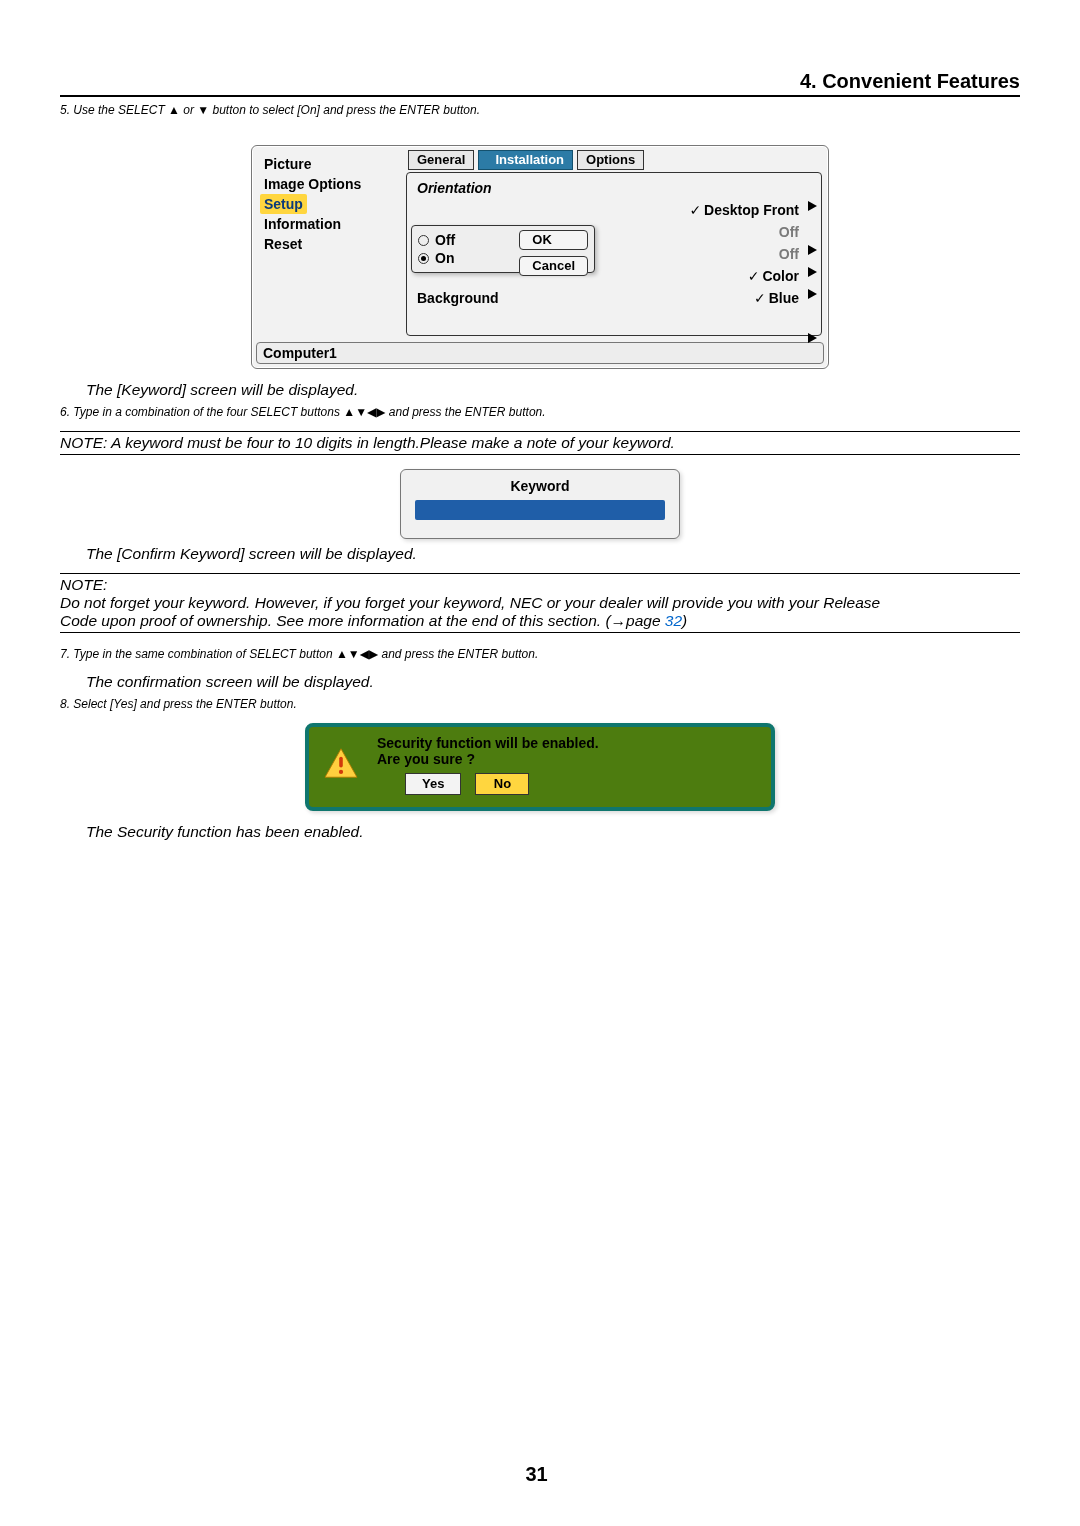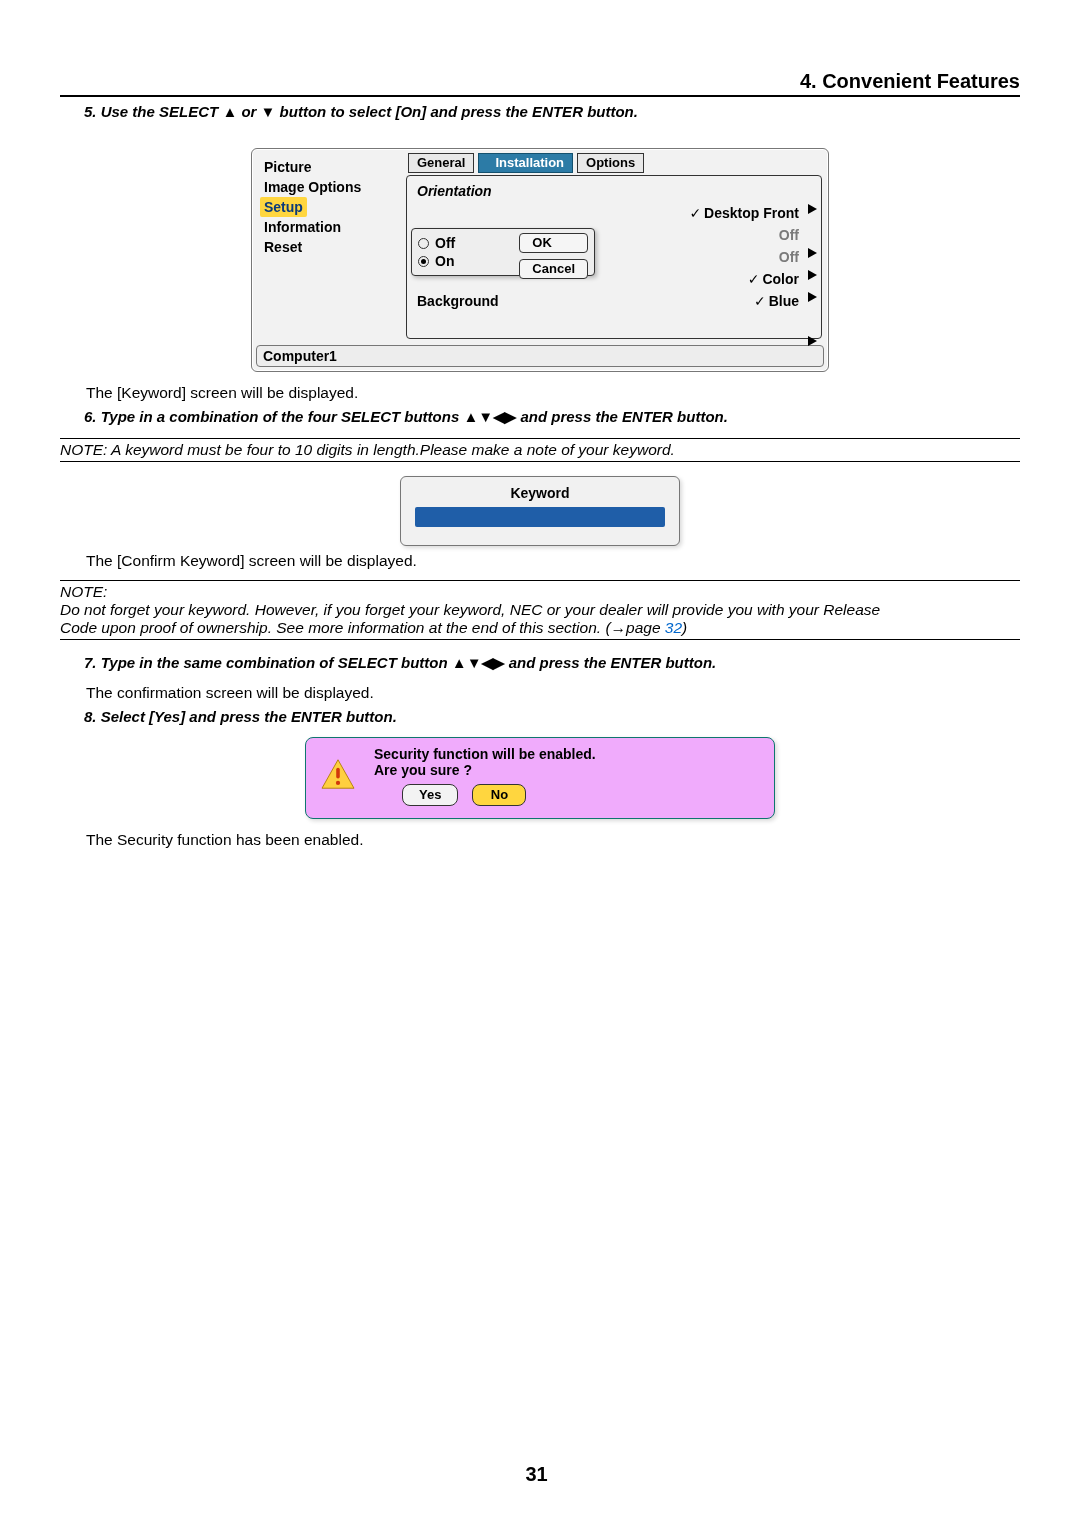--- a/index.html
+++ b/index.html
@@ -14,23 +14,23 @@
     font-size: 16px;
   }
   .hdr-right {
     text-align: right;
     font-weight: bold;
     font-size: 20px;
     border-bottom: 2px solid #000;
     padding-bottom: 2px;
     margin-bottom: 6px;
   }
-  .bold-ital { font-weight: bold; font-style: italic; font-size: 15px; margin-left: 24px; }
+  .bold-ital { font-weight: normal; font-style: italic; font-size: 12px; }
   .step-line { margin-bottom: 12px; }
-  .inset { padding-left: 26px; margin-top: 6px; margin-bottom: 6px; font-size: 15.5px; }
+  .inset { padding-left: 26px; margin-top: 6px; margin-bottom: 6px; font-size: 15.5px; font-style: italic; }
   .note-block {
     border-top: 1px solid #000;
     border-bottom: 1px solid #000;
     font-style: italic;
     font-size: 15.5px;
     padding: 2px 0;
     margin: 10px 0 14px 0;
   }
   .page-num {
     position: absolute;
@@ -149,34 +149,34 @@
     text-align:center; font-weight:bold; font-size:14px;
     box-shadow: 2px 2px 4px rgba(0,0,0,.15);
   }
   .fig-keyword .field {
     margin-top:6px; height:20px; background:#1f5ea8; border-radius:2px;
   }
 
   
   .fig-confirm {
     width: 470px; margin: 12px auto 12px auto;
-    border:1px solid #0f766e; border-radius:8px;
-    background:#f0abfc; padding:8px 14px 12px;
+    border:4px solid #0f766e; border-radius:8px;
+    background:#4d7c0f; padding:8px 14px 12px;
     font-weight:bold; font-size:14px;
     display:flex; gap:18px; align-items:flex-start;
     box-shadow: 2px 2px 4px rgba(0,0,0,.15);
   }
   .warn {
     width:36px; display:flex; justify-content:center; padding-top:12px;
   }
   .warn svg { width:36px; height:32px; }
   .confirm-body { flex:1; }
   .btns { display:flex; gap:14px; margin-top:6px; padding-left:28px; }
   .dlg-btn {
-    border:1px solid #333; border-radius:8px; background:#f3f3f3;
+    border:1px solid #333; border-radius:0; background:#f3f3f3;
     padding:0 16px; line-height:20px; font-weight:bold; font-size:13px;
     min-width:54px; text-align:center;
   }
   .dlg-btn.focus { background:#ffd63f; }
 
   .arrows { font-family: "Arial Unicode MS", Arial, sans-serif; font-style: normal; }
 </style>
 </head>
 <body>
 

